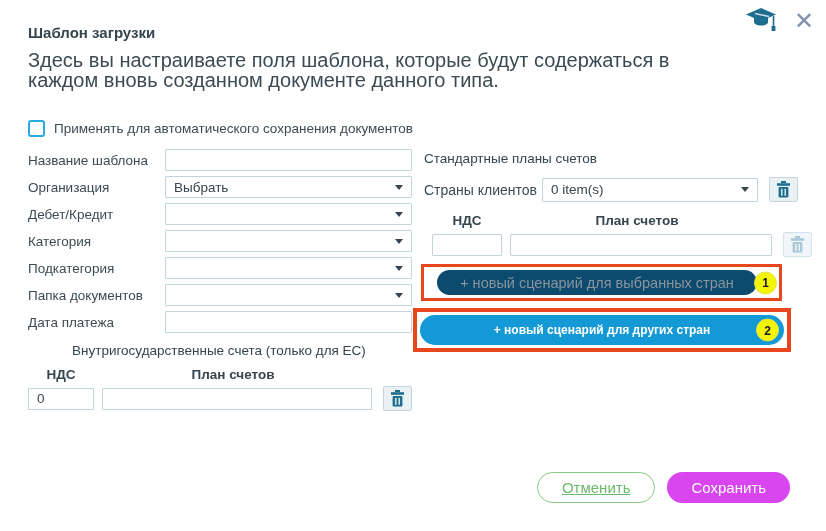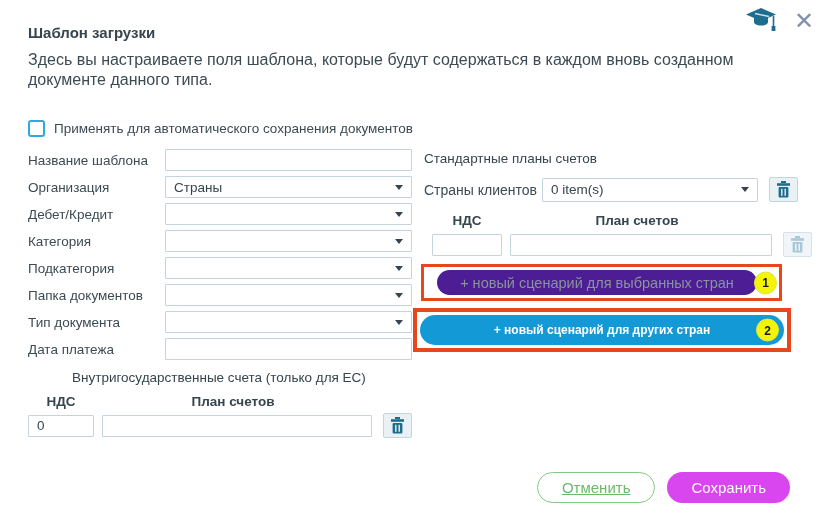--- a/index.html
+++ b/index.html
@@ -10,21 +10,21 @@
     width: 826px; height: 531px;
     background: #ffffff;
     overflow: hidden;
   }
   
   .top-icons { position: absolute; top: 8px; right: 12px; display: flex; align-items: center; gap: 16px; }
   .cap-btn { cursor: pointer; line-height: 0; }
   .close-btn { font-size: 24px; font-weight: 200; color: #8391ad; cursor: pointer; line-height: 22px; }
   
   .title { position: absolute; left: 28px; top: 24px; font-size: 15px; font-weight: bold; color: #36454e; }
-  .description { position: absolute; left: 28px; top: 50px; width: 715px; font-size: 16px; line-height: 20px; color: #3c4b53; }
+  .description { position: absolute; left: 28px; top: 50px; width: 715px; font-size: 20px; line-height: 20px; color: #3c4b53; }
   
   .checkbox-row { position: absolute; left: 28px; top: 120px; display: flex; align-items: center; gap: 9px; }
   .checkbox { width: 17px; height: 17px; border: 2px solid #29abe2; border-radius: 3px; background: #fff; cursor: pointer; flex: 0 0 auto; }
   .checkbox-label { font-size: 13.5px; color: #3c4b53; }
   
   .left-col { position: absolute; left: 28px; top: 149px; width: 384px; }
   .right-col { position: absolute; left: 424px; top: 151px; width: 388px; }
   
   .form-row { display: flex; align-items: center; margin-bottom: 5px; height: 22px; }
   .form-label { width: 137px; flex: 0 0 auto; font-size: 13.5px; color: #3c4b53; }
@@ -55,21 +55,21 @@
   .countries-row { display: flex; align-items: center; margin-top: 11px; }
   .countries-label { width: 118px; flex: 0 0 auto; font-size: 14px; color: #3c4b53; }
   .countries-select { width: 216px; flex: 0 0 auto; height: 24px; }
   .right-col .acct-headers { margin-top: 11px; padding-left: 8px; }
   .right-col .acct-row { padding-left: 8px; }
   .right-col .hdr-nds { width: 70px; }
   .right-col .nds-input { width: 70px; }
   
   .annot-1 { position: relative; margin: 7px 0 0 -3px; width: 361px; border: 3px solid #e8471d; padding: 3px 10px 3px 13px; }
   .pill-light {
-    height: 25px; border-radius: 13px; background: #4c1d95; border: none; width: 320px;
+    height: 25px; border-radius: 13px; background: #0c4a6e; border: none; width: 320px;
     font-family: "Liberation Sans", sans-serif; font-size: 14.5px; color: #8a949c; cursor: pointer;
   }
   .annot-2 { position: relative; margin: 7px 0 0 -11px; width: 378px; border: 4px solid #e8471d; padding: 3px 3px; }
   .pill-blue {
     height: 30px; border-radius: 15px; background: #1399d6; border: none; width: 100%;
     font-family: "Liberation Sans", sans-serif; font-size: 12px; font-weight: bold; color: #ffffff; cursor: pointer;
   }
   .badge {
     position: absolute; top: 50%; transform: translateY(-50%);
     width: 23px; height: 23px; border-radius: 50%;
@@ -121,21 +121,21 @@
   <div class="left-col">
 
     <div class="form-row">
       <label class="form-label">Название шаблона</label>
       <input class="text-input" value="" style="">
     </div>
 
     <div class="form-row">
       <label class="form-label">Организация</label>
       <div class="select">
-        <span>Страны</span>
+        <span>Выбрать</span>
         <span class="caret"></span>
       </div>
     </div>
 
     <div class="form-row">
       <label class="form-label">Дебет/Кредит</label>
       <div class="select">
         <span></span>
         <span class="caret"></span>
       </div>
@@ -158,27 +158,20 @@
     </div>
 
     <div class="form-row">
       <label class="form-label">Папка документов</label>
       <div class="select">
         <span></span>
         <span class="caret"></span>
       </div>
     </div>
 
-    <div class="form-row">
-      <label class="form-label">Тип документа</label>
-      <div class="select">
-        <span></span>
-        <span class="caret"></span>
-      </div>
-    </div>
 
     <div class="form-row">
       <label class="form-label">Дата платежа</label>
       <input class="text-input" value="" style="">
     </div>
 
     <div class="section-heading">Внутригосударственные счета (только для ЕС)</div>
     <div class="acct-headers">
       <span class="hdr-nds">НДС</span>
       <span class="hdr-chart">План счетов</span>

